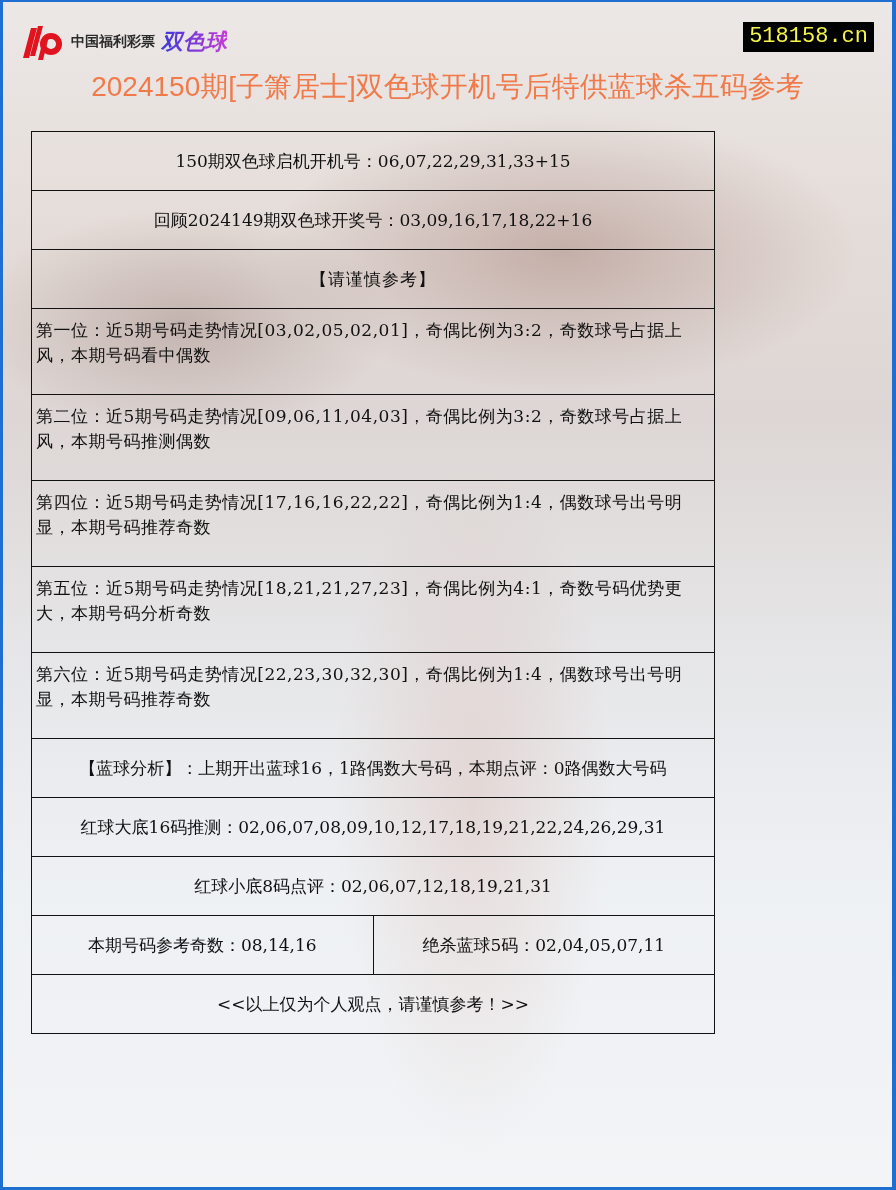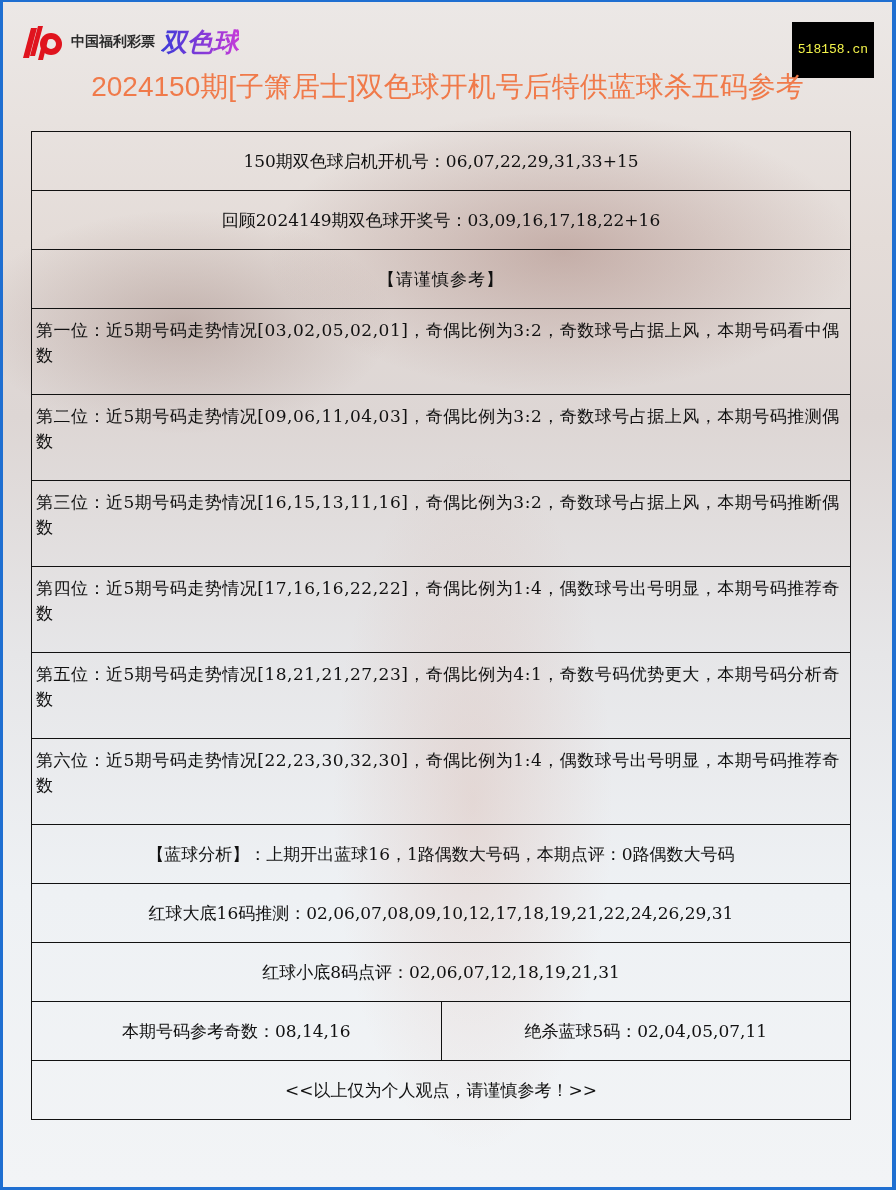--- a/index.html
+++ b/index.html
@@ -25,39 +25,39 @@
     position: absolute; left: 18px; top: 22px;
     display: flex; align-items: center; gap: 6px;
   }
   .logo-mark { width: 44px; height: 36px; }
   .logo-cn {
     font-family: "DejaVu Sans", "Liberation Sans", sans-serif;
     font-weight: bold; font-size: 14px; color: #2b2b2b; letter-spacing: 0px;
   }
   .logo-ssq {
     font-family: "DejaVu Sans", "Liberation Sans", sans-serif;
-    font-weight: bold; font-style: italic; font-size: 26px;
+    font-weight: bold; font-style: italic; font-size: 22px;
     background: linear-gradient(90deg, #3a3ad8, #c53ad8);
     -webkit-background-clip: text; background-clip: text; color: transparent;
   }
   .site-badge {
     position: absolute; right: 18px; top: 20px;
     background: #000; color: #f4f44a;
     font-family: "Liberation Mono", "DejaVu Sans Mono", monospace;
-    font-size: 13px; padding: 16px 6px; line-height: 24px;
+    font-size: 22px; padding: 3px 6px; line-height: 24px;
   }
   .title {
     position: absolute; left: 0; right: 0; top: 66px;
     text-align: center; color: #f07a4a;
     font-family: Liberation Sans, sans-serif;
     font-size: 28px; letter-spacing: 0px; white-space: nowrap;
   }
   table.main {
     position: absolute; left: 28px; top: 129px;
-    width: 820px; border-collapse: collapse;
+    width: 684px; border-collapse: collapse;
     font-size: 17px; color: #111;
   }
   table.main td {
     border: 1px solid #111; padding: 0 4px;
     text-align: center; height: 58px; vertical-align: middle;
   }
   table.main td.left {
     text-align: left; vertical-align: top; height: 76px;
     padding: 9px 4px 0 4px; line-height: 25px; letter-spacing: 0.5px;
   }
@@ -94,23 +94,20 @@
     <tr>
       <td colspan="2" class="wide">【请谨慎参考】</td>
     </tr>
     <tr>
       <td colspan="2" class="left">第一位：近5期号码走势情况[03,02,05,02,01]，奇偶比例为3:2，奇数球号占据上风，本期号码看中偶数</td>
     </tr>
     <tr>
       <td colspan="2" class="left">第二位：近5期号码走势情况[09,06,11,04,03]，奇偶比例为3:2，奇数球号占据上风，本期号码推测偶数</td>
     </tr>
     <tr>
-      <td colspan="2" class="left">第三位：近5期号码走势情况[16,15,13,11,16]，奇偶比例为3:2，奇数球号占据上风，本期号码推断偶数</td>
-    </tr>
-    <tr>
       <td colspan="2" class="left">第四位：近5期号码走势情况[17,16,16,22,22]，奇偶比例为1:4，偶数球号出号明显，本期号码推荐奇数</td>
     </tr>
     <tr>
       <td colspan="2" class="left">第五位：近5期号码走势情况[18,21,21,27,23]，奇偶比例为4:1，奇数号码优势更大，本期号码分析奇数</td>
     </tr>
     <tr>
       <td colspan="2" class="left">第六位：近5期号码走势情况[22,23,30,32,30]，奇偶比例为1:4，偶数球号出号明显，本期号码推荐奇数</td>
     </tr>
     <tr>
       <td colspan="2">【蓝球分析】：上期开出蓝球16，1路偶数大号码，本期点评：0路偶数大号码</td>

